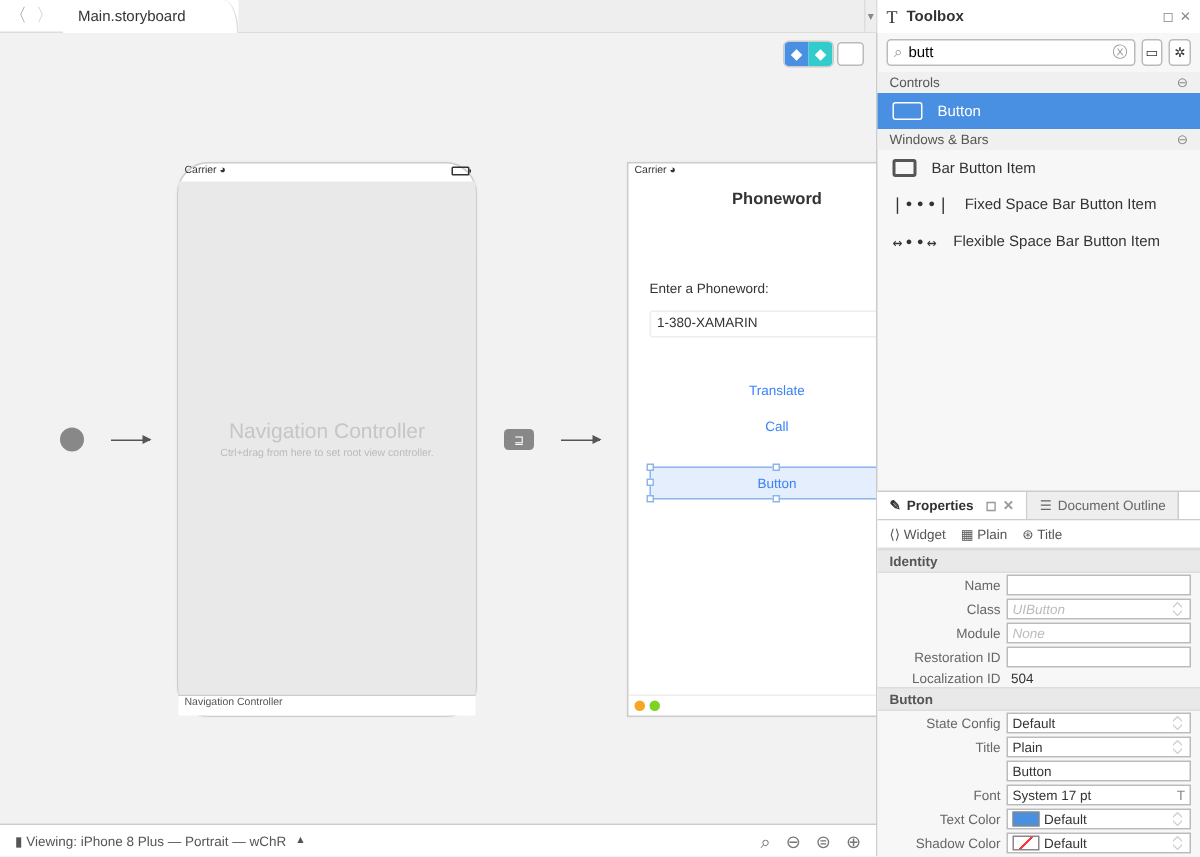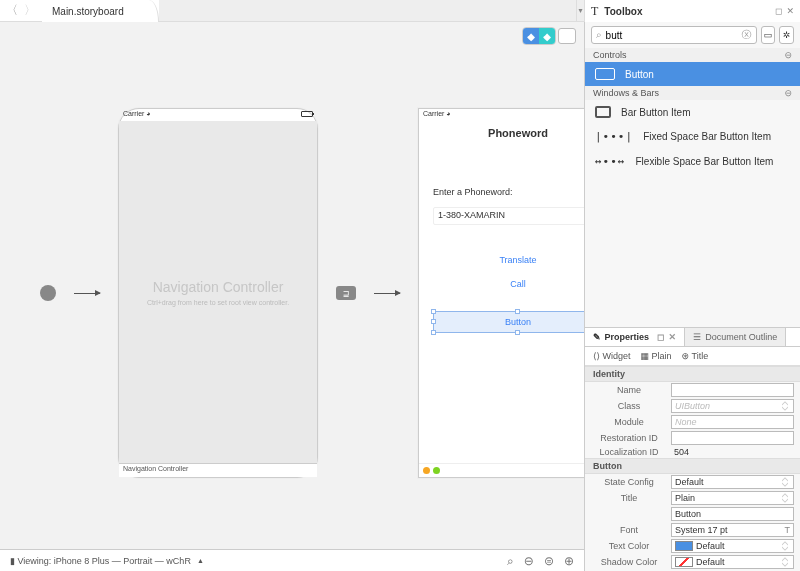--- a/index.html
+++ b/index.html
@@ -87,21 +87,21 @@
 
 .props { border-top: 1px solid #ccc; background:#f7f7f7; display:flex; flex-direction:column; min-height: 244px;}
 .tabbar { display:flex; border-bottom:1px solid #ccc; background:#fff;}
 .tabbar .ptab { padding:4px 8px; font-size:9px; display:flex; align-items:center; gap:4px; border-right:1px solid #ccc;}
 .tabbar .ptab.active{ background:#fff; font-weight:600;}
 .tabbar .ptab.side{ background:#eee; color:#666;}
 .subtabs { display:flex; gap:10px; padding:4px 8px; border-bottom:1px solid #ddd; background:#fff;}
 .subtabs span{ font-size:9px; color:#555;}
 .section-h { background:#e9e9e9; color:#555; font-size:9px; font-weight:600; padding:2px 8px; border-top:1px solid #ddd; border-bottom:1px solid #ddd;}
 .prop-row { display:flex; align-items:center; padding:1px 6px; gap:4px; }
-.prop-row label { width:76px; text-align:center; font-size:9px; color:#666;}
+.prop-row label { width:76px; text-align:right; font-size:9px; color:#666;}
 .prop-row .field { flex:1; height:14px; background:#fff; border:1px solid #bbb; font-size:9px; padding:0 3px; display:flex; align-items:center;}
 .prop-row .field.dd::after{ content:""; margin-left:auto; width:10px; height:12px; background:#ccc;
   clip-path: polygon(20% 35%, 50% 10%, 80% 35%, 80% 45%, 50% 20%, 20% 45%, 20% 55%, 50% 80%, 80% 55%, 80% 65%, 50% 90%, 20% 65%);}
 .prop-row .field.ph{ color:#bbb; font-style:italic;}
 .prop-row .swatch{ width:18px; height:10px; border:1px solid #888; margin-right:3px;}
 .sw-blue{background:#4a90e2;} .sw-clear{background:linear-gradient(135deg,#fff 45%,#f33 45%,#f33 55%,#fff 55%);}
 .props-scroll{ overflow:auto; flex:1;}
 .props-scroll::-webkit-scrollbar{width:10px;} .props-scroll::-webkit-scrollbar-thumb{background:#ccc;border-radius:5px;}
 
 </style>

